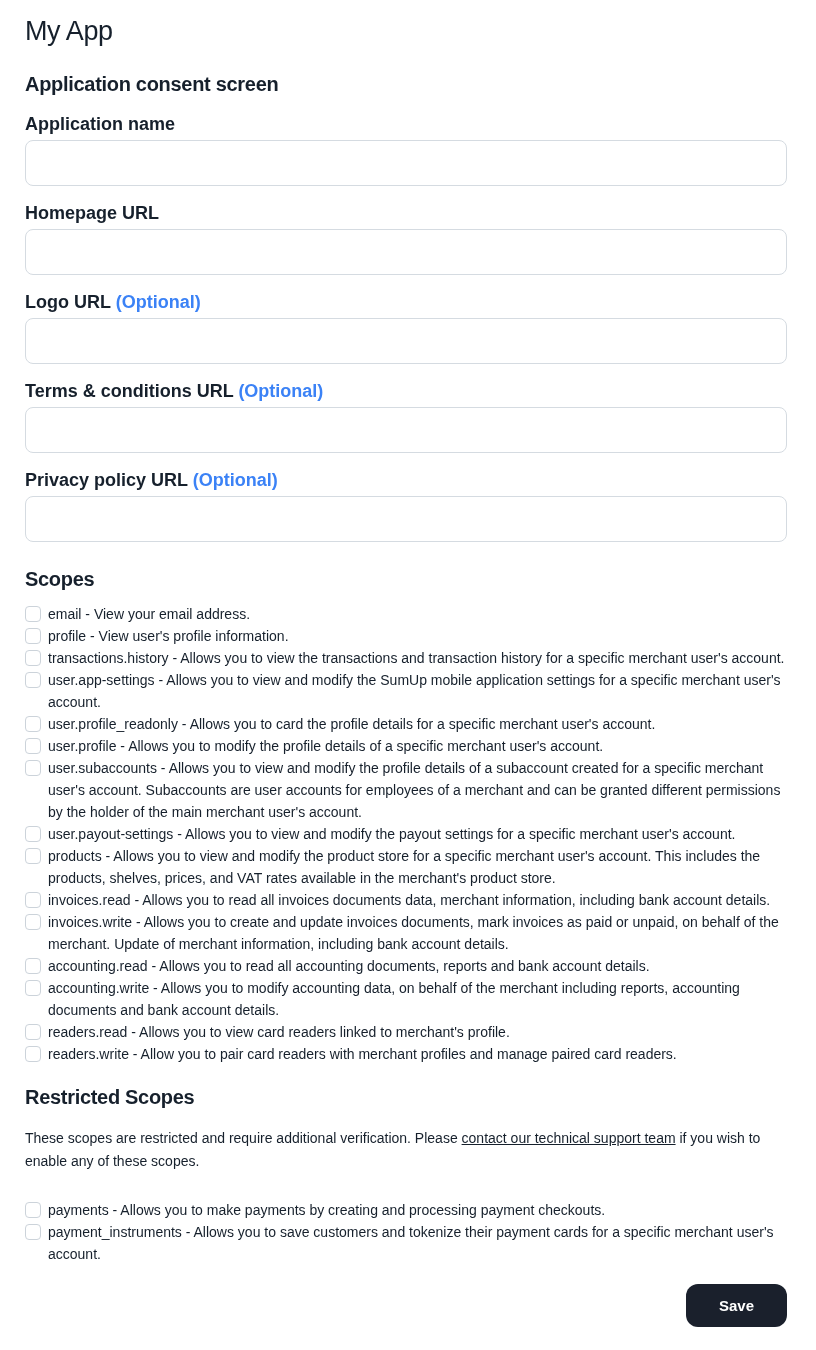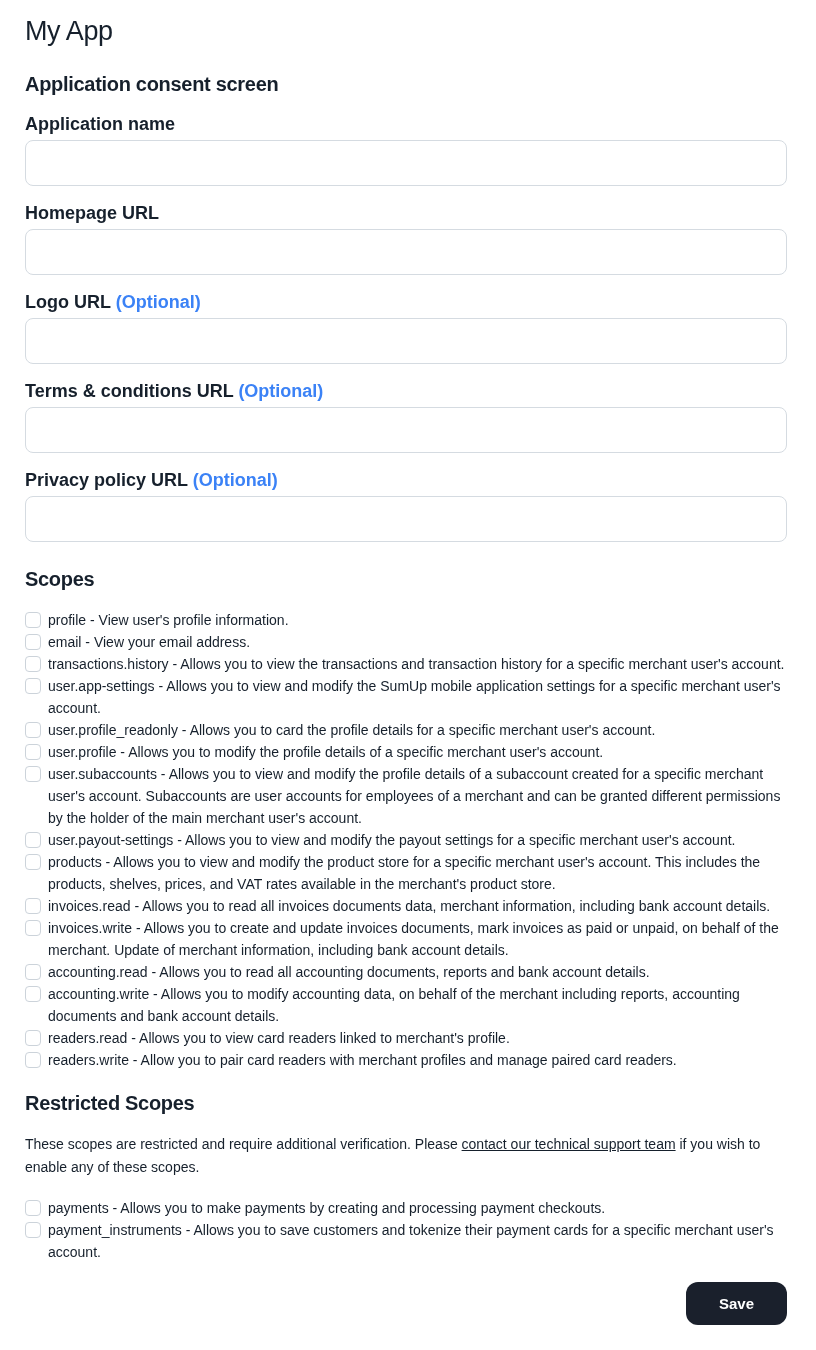--- a/index.html
+++ b/index.html
@@ -45,21 +45,21 @@
     background: #ffffff;
     font-family: inherit;
     font-size: 15px;
     color: #16202c;
     padding: 0 14px;
     outline: none;
   }
 
   
   .scopes-section { margin-top: 26px; }
-  .scopes-section h2.section-title { margin-bottom: 18px; }
+  .scopes-section h2.section-title { margin-bottom: 12px; }
   .scope-list { list-style: none; }
   .scope-item {
     display: flex;
     align-items: flex-start;
     font-size: 14px;
     line-height: 22px;
   }
   .checkbox {
     flex: 0 0 auto;
     width: 16px;
@@ -71,21 +71,21 @@
     background: #ffffff;
     cursor: pointer;
   }
   .scope-text { flex: 1 1 auto; }
 
   
   .restricted-section { margin-top: 21px; }
   .restricted-note {
     font-size: 14px;
     line-height: 23px;
-    margin-bottom: 18px;
+    margin-bottom: 26px;
     max-width: 745px;
   }
   .restricted-note a {
     color: inherit;
     text-decoration: underline;
     cursor: pointer;
   }
 
   
   .actions-row {
@@ -137,25 +137,25 @@
   <div class="field">
     <label class="field-label"><span>Privacy policy URL</span> <span class="optional">(Optional)</span></label>
     <input type="text" class="text-input" value="" style="">
   </div>
 
   <div class="scopes-section">
     <h2 class="section-title">Scopes</h2>
     <ul class="scope-list">
       <li class="scope-item">
         <span class="checkbox"></span>
+        <span class="scope-text">email - View your email address.</span>
+      </li>
+      <li class="scope-item">
+        <span class="checkbox"></span>
         <span class="scope-text">profile - View user's profile information.</span>
-      </li>
-      <li class="scope-item">
-        <span class="checkbox"></span>
-        <span class="scope-text">email - View your email address.</span>
       </li>
       <li class="scope-item">
         <span class="checkbox"></span>
         <span class="scope-text">transactions.history - Allows you to view the transactions and transaction history for a specific merchant user's account.</span>
       </li>
       <li class="scope-item">
         <span class="checkbox"></span>
         <span class="scope-text">user.app-settings - Allows you to view and modify the SumUp mobile application settings for a specific merchant user's account.</span>
       </li>
       <li class="scope-item">

